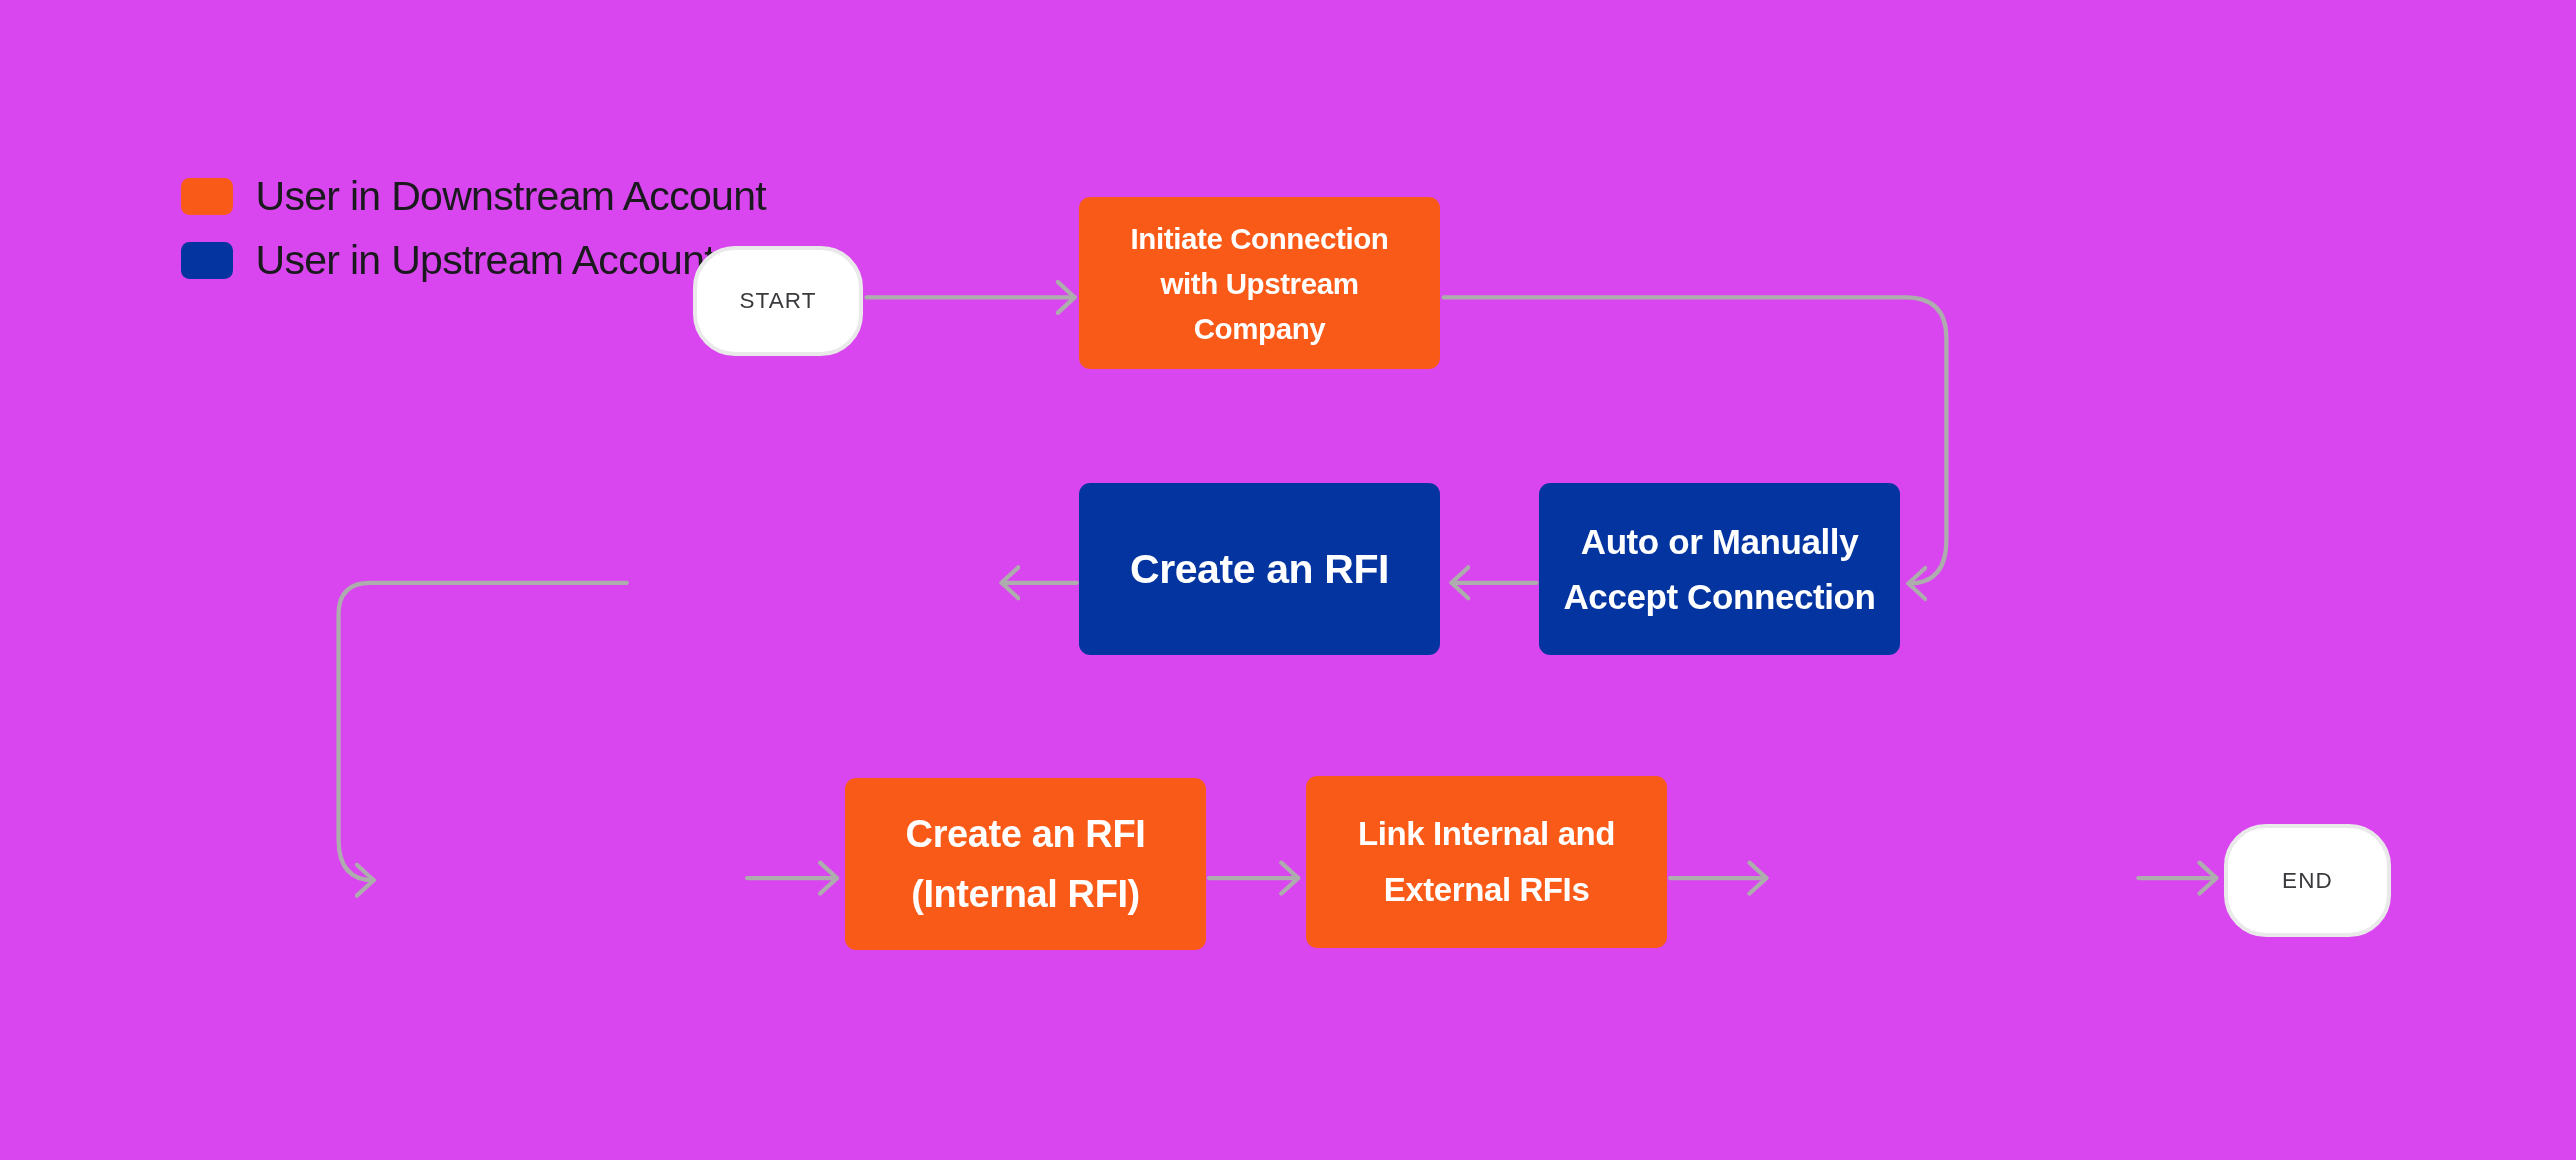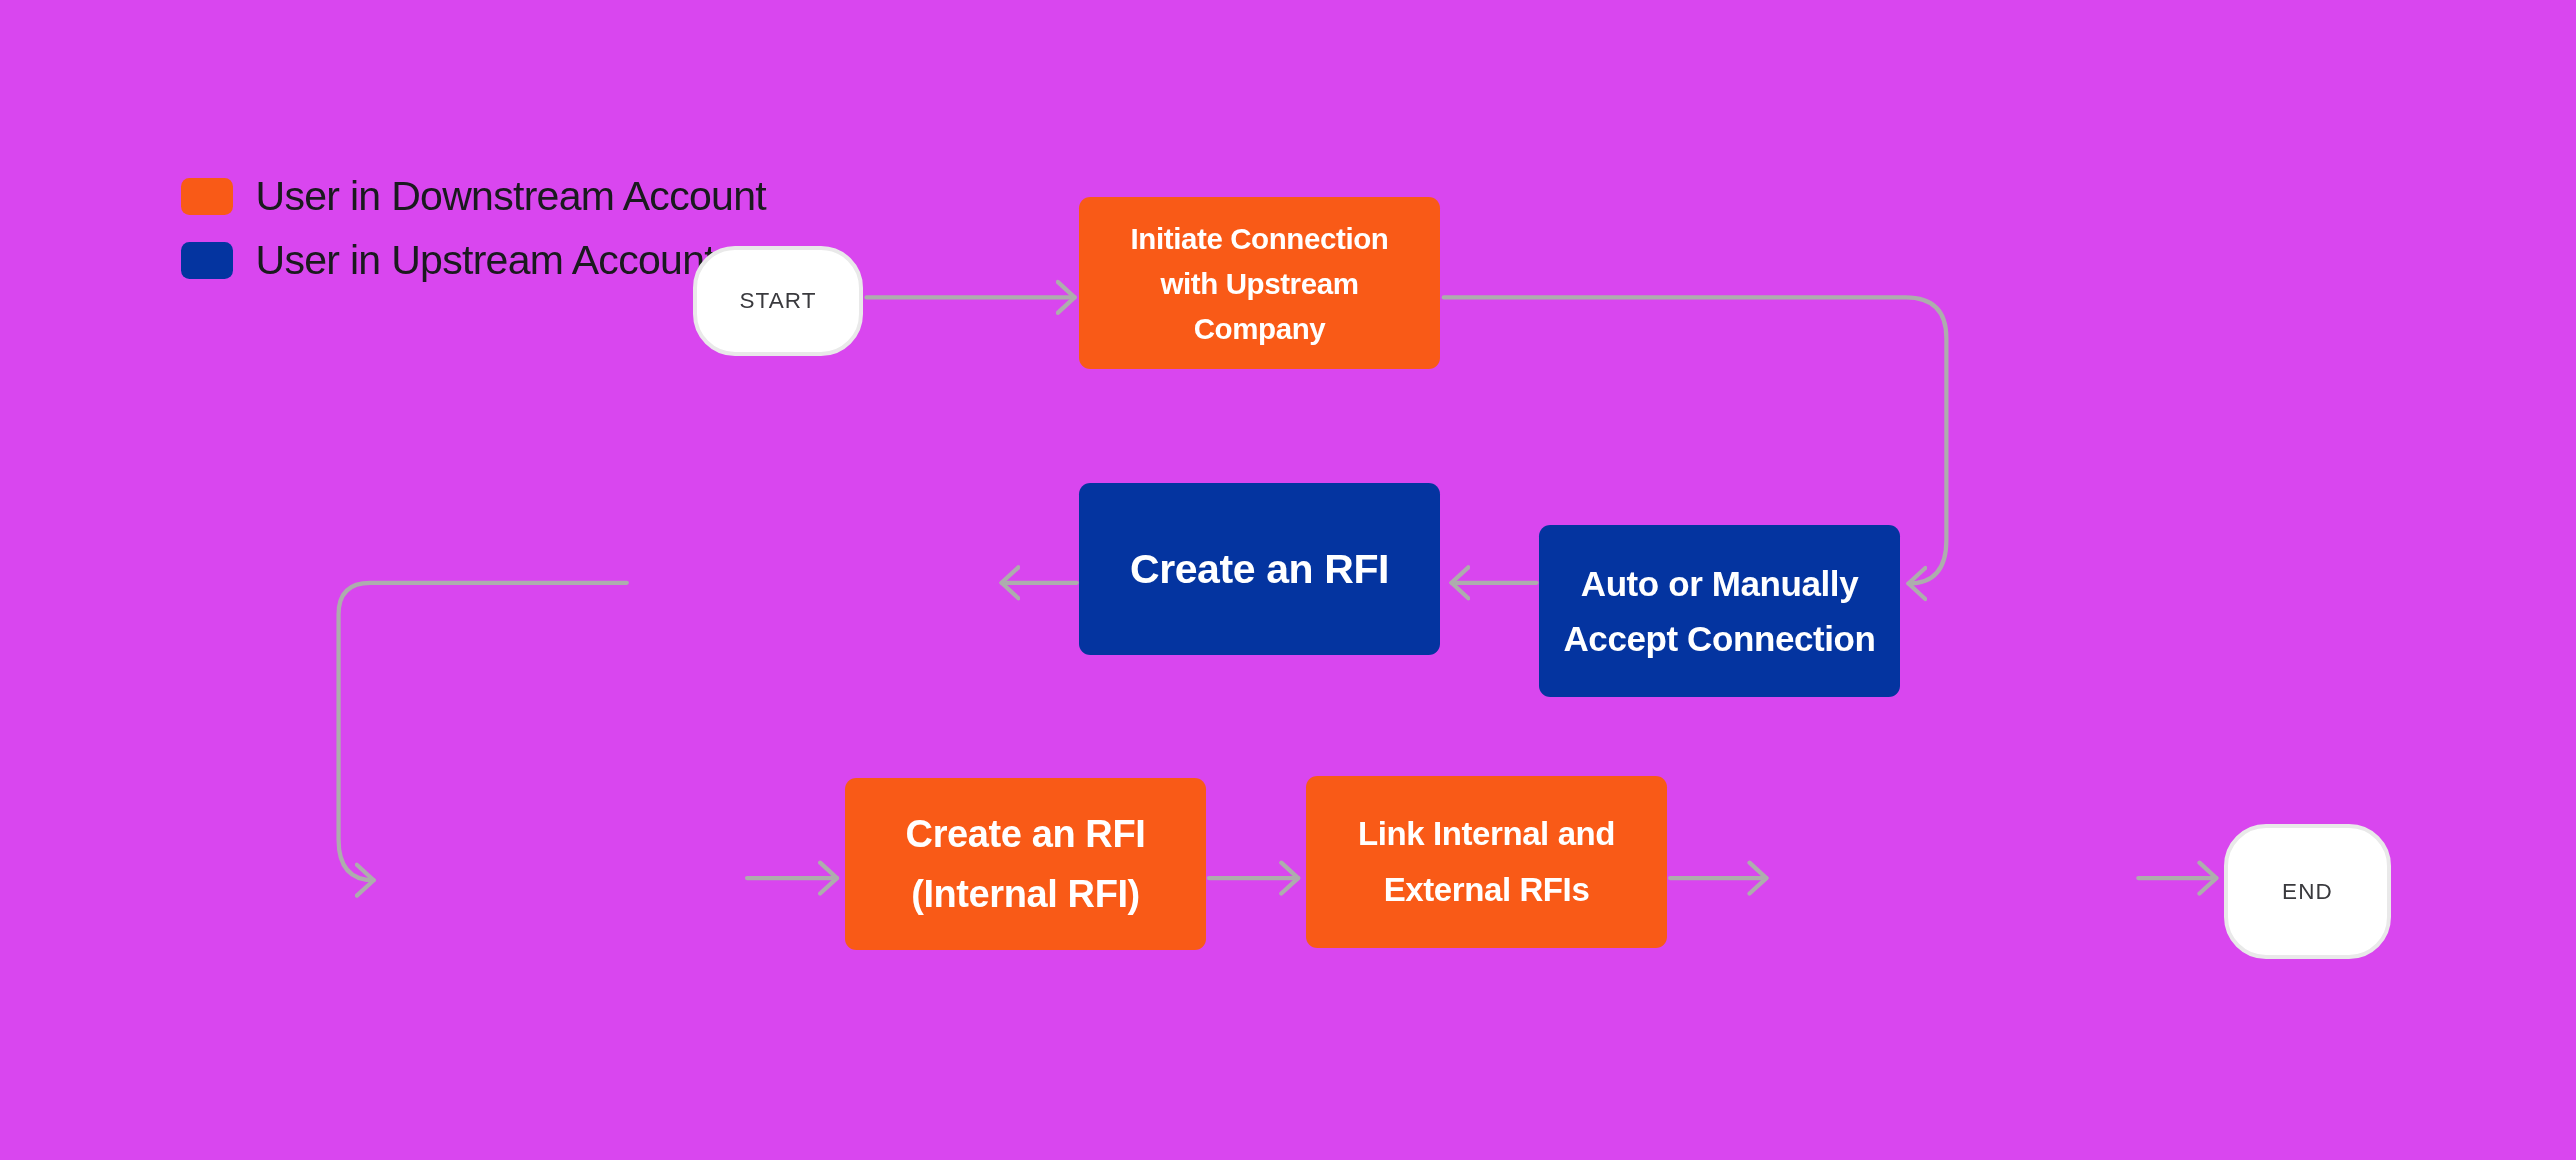--- a/index.html
+++ b/index.html
@@ -35,36 +35,36 @@
   
   .terminal{
     position:absolute;background:#ffffff;
     border:4.9px solid #E9E9E9;border-radius:42px;
     display:flex;align-items:center;justify-content:center;
   }
   .terminal span{
     font-size:22.5px;font-weight:500;letter-spacing:1.1px;color:#3A3A3E;
   }
   #start-terminal{left:693px;top:246px;width:170px;height:110px;}
-  #end-terminal{left:2224px;top:824px;width:167px;height:135px;}
+  #end-terminal{left:2224px;top:824px;width:167px;height:113px;}
 
   
   .node{
     position:absolute;width:361px;height:172px;border-radius:11.3px;
     display:flex;align-items:center;justify-content:center;
     text-align:center;color:#ffffff;
   }
   .node.downstream{background:var(--downstream);}
   .node.upstream{background:var(--upstream);}
   .node span{font-weight:700;white-space:pre-line;letter-spacing:-0.4px;}
 
   #node-initiate{left:1079px;top:197px;}
   #node-initiate span{font-size:29.5px;line-height:45px;}
 
-  #node-accept{left:1539px;top:483px;margin-top:42px;}
+  #node-accept{left:1539px;top:483px;}
   #node-accept span{font-size:35px;line-height:55px;}
 
   #node-create-rfi{left:1079px;top:483px;}
   #node-create-rfi span{font-size:41px;line-height:49px;}
 
   #node-close-rfi{left:629px;top:483px;}
   #node-close-rfi span{font-size:41px;line-height:49px;}
 
   #node-view-external{left:383px;top:778px;}
   #node-view-external span{font-size:37px;line-height:59px;}

